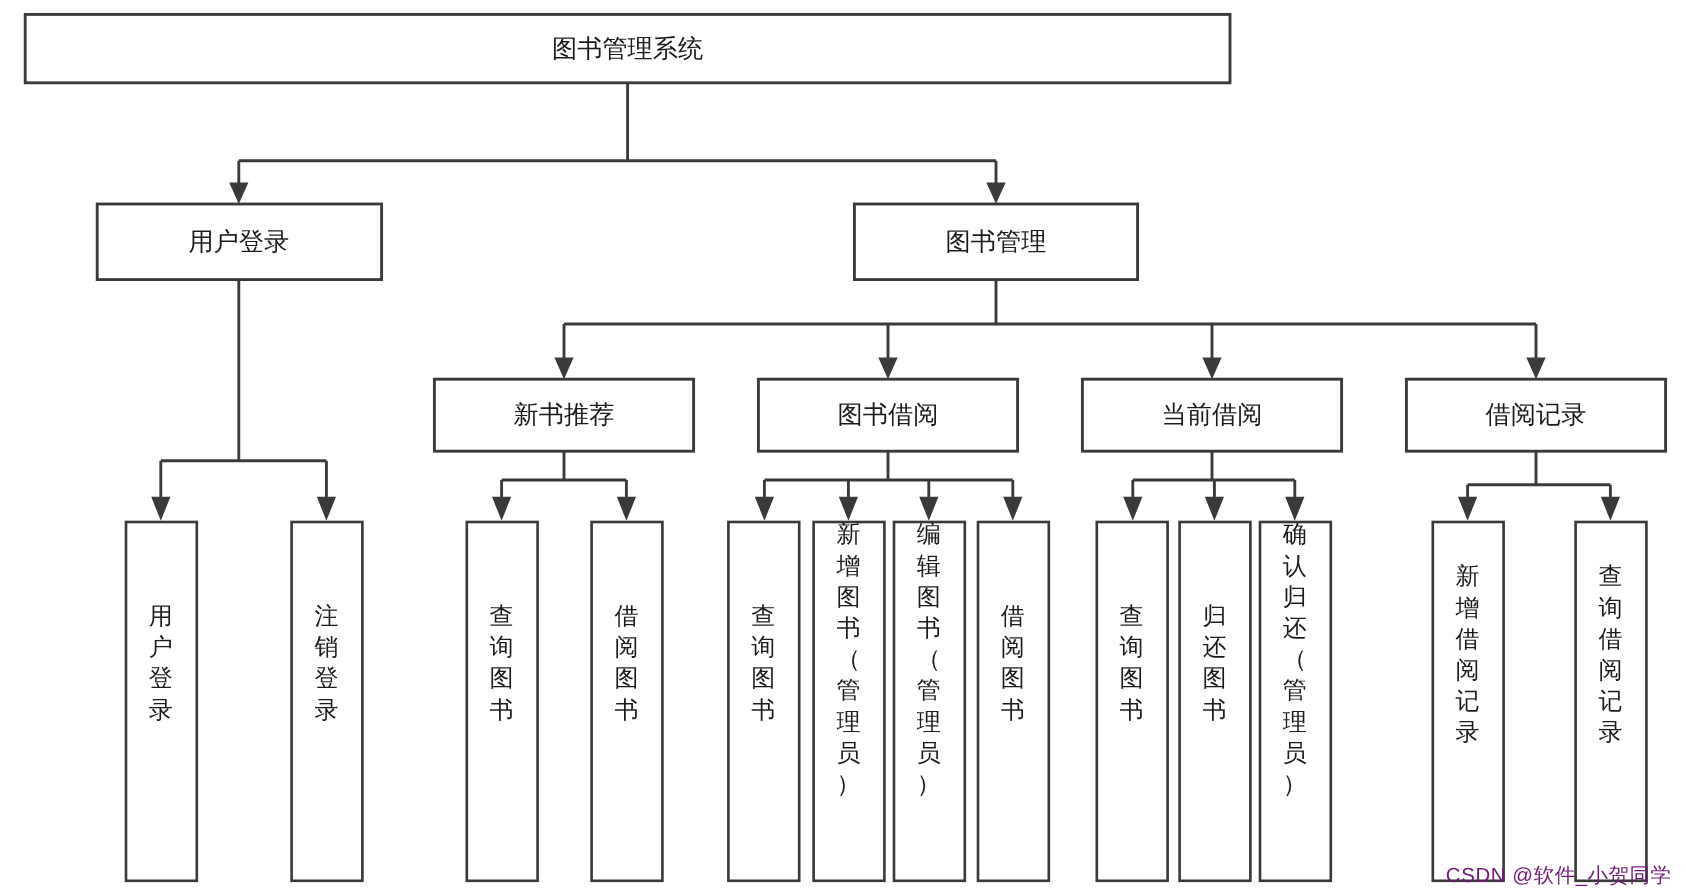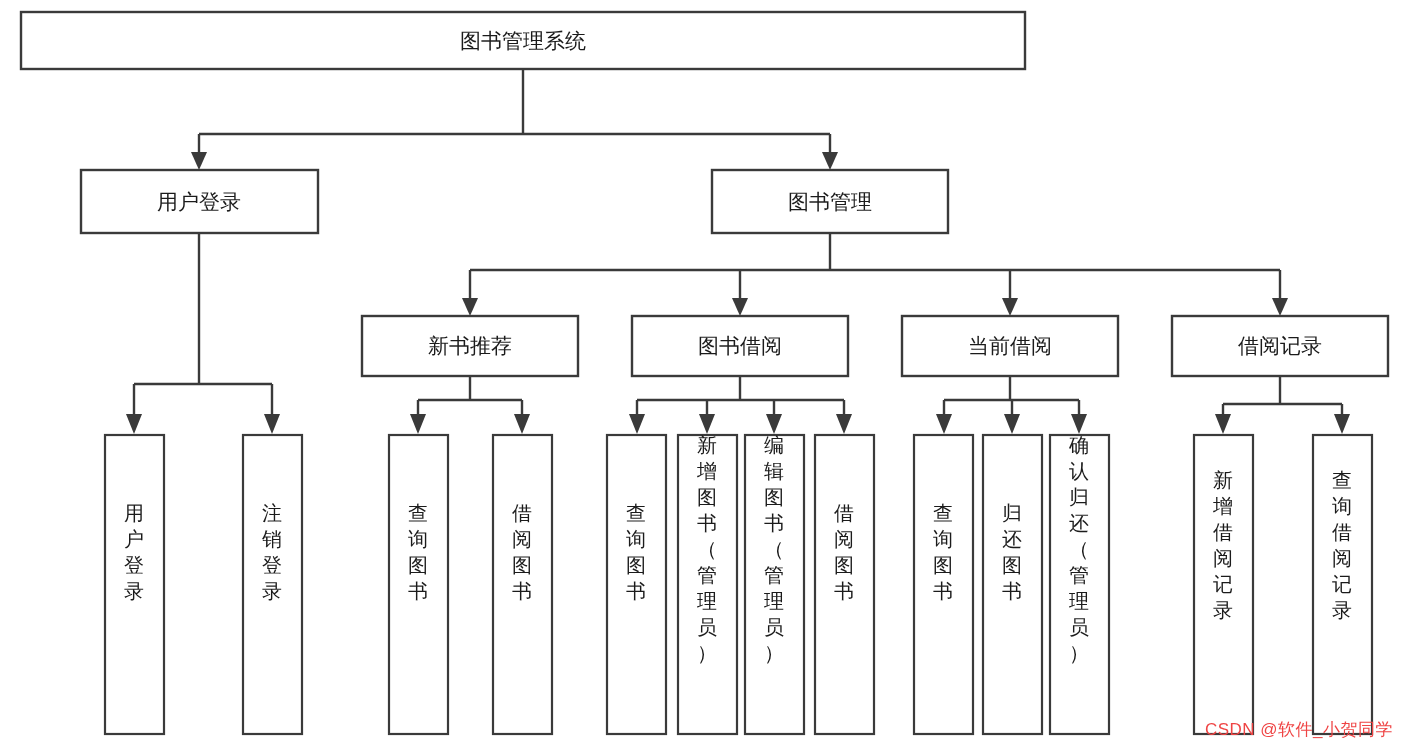--- a/index.html
+++ b/index.html
@@ -58,21 +58,21 @@
     font-size: 20px;
     fill: #1b1b1b;
     text-anchor: middle;
   }
   .watermark-text {
     position: absolute;
     right: 12px;
     bottom: 6px;
     font-family: "Liberation Sans", "DejaVu Sans", sans-serif;
     font-size: 17px;
-    color: #ef4444;
+    color: #701a75;
     letter-spacing: 0.5px;
     white-space: nowrap;
     user-select: none;
   }
 </style>
 </head>
 <body>
 
 <div id="diagram-root">
 

